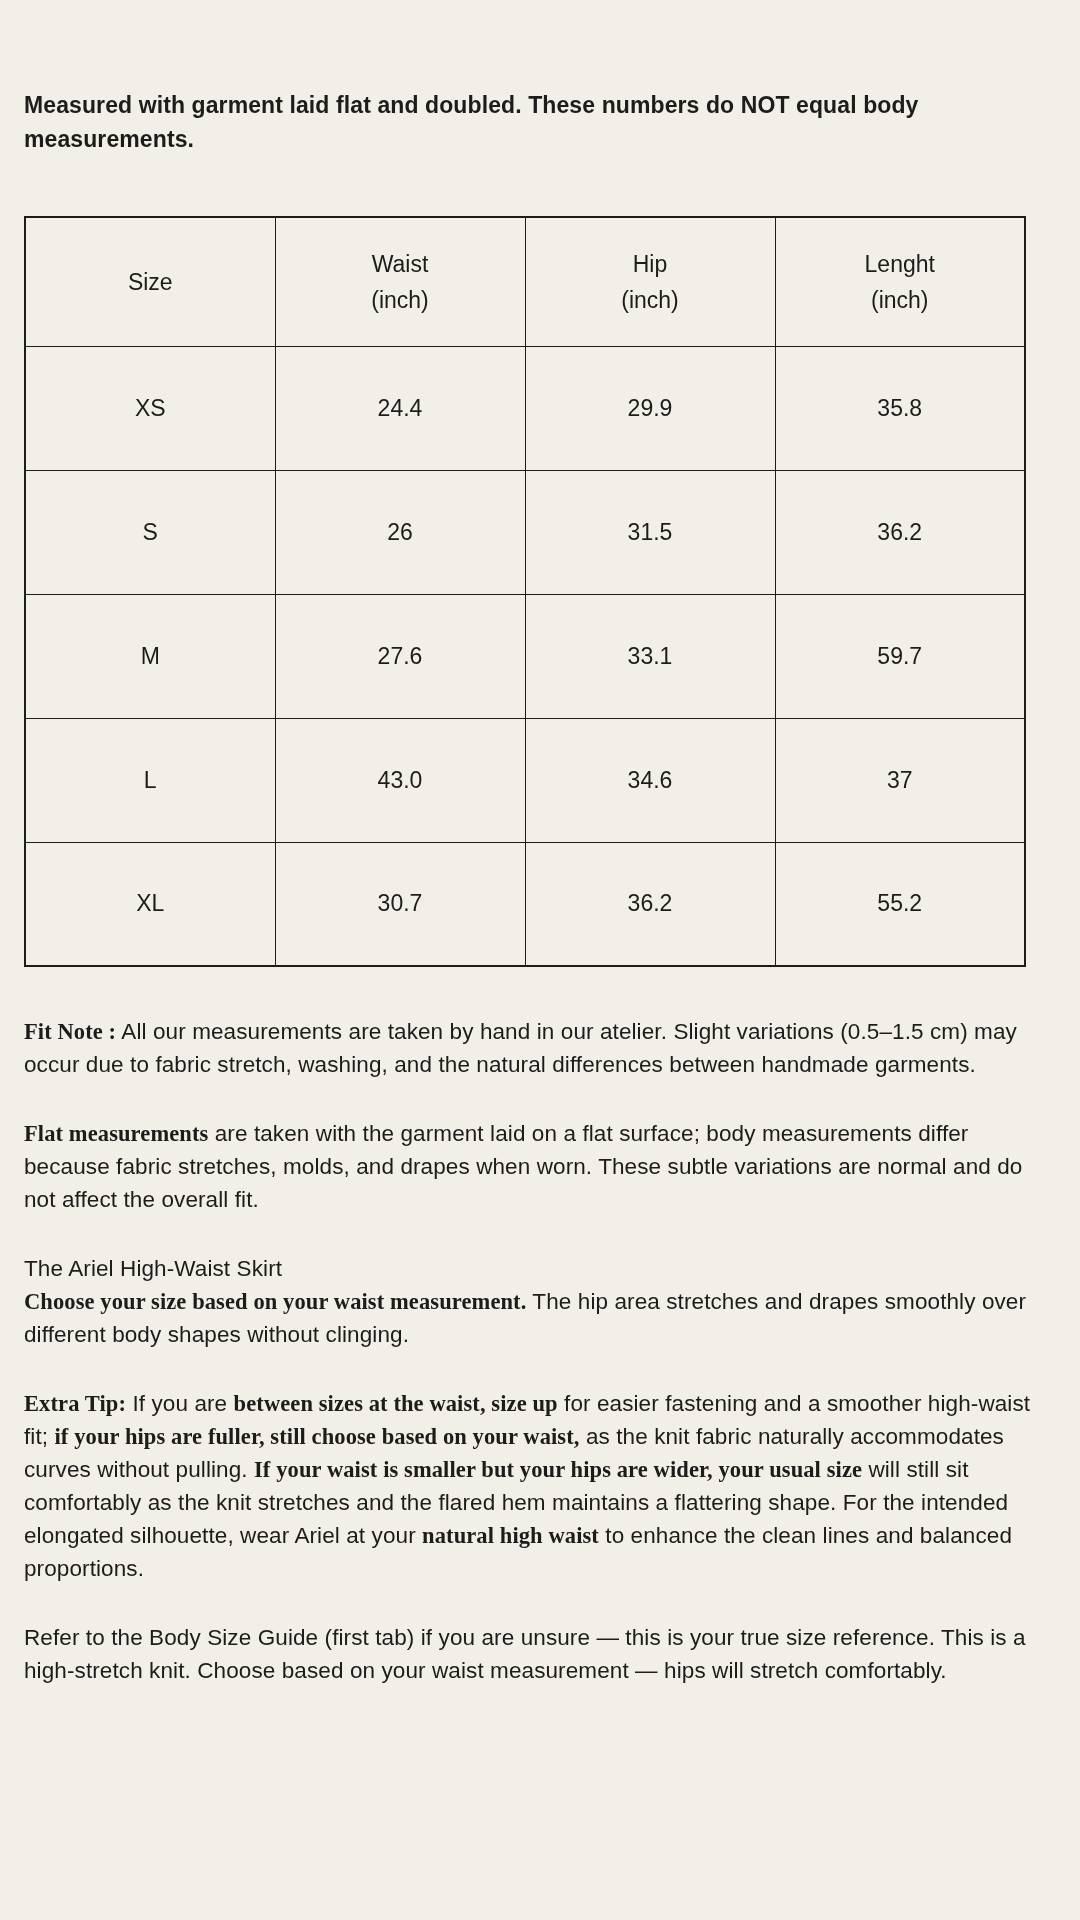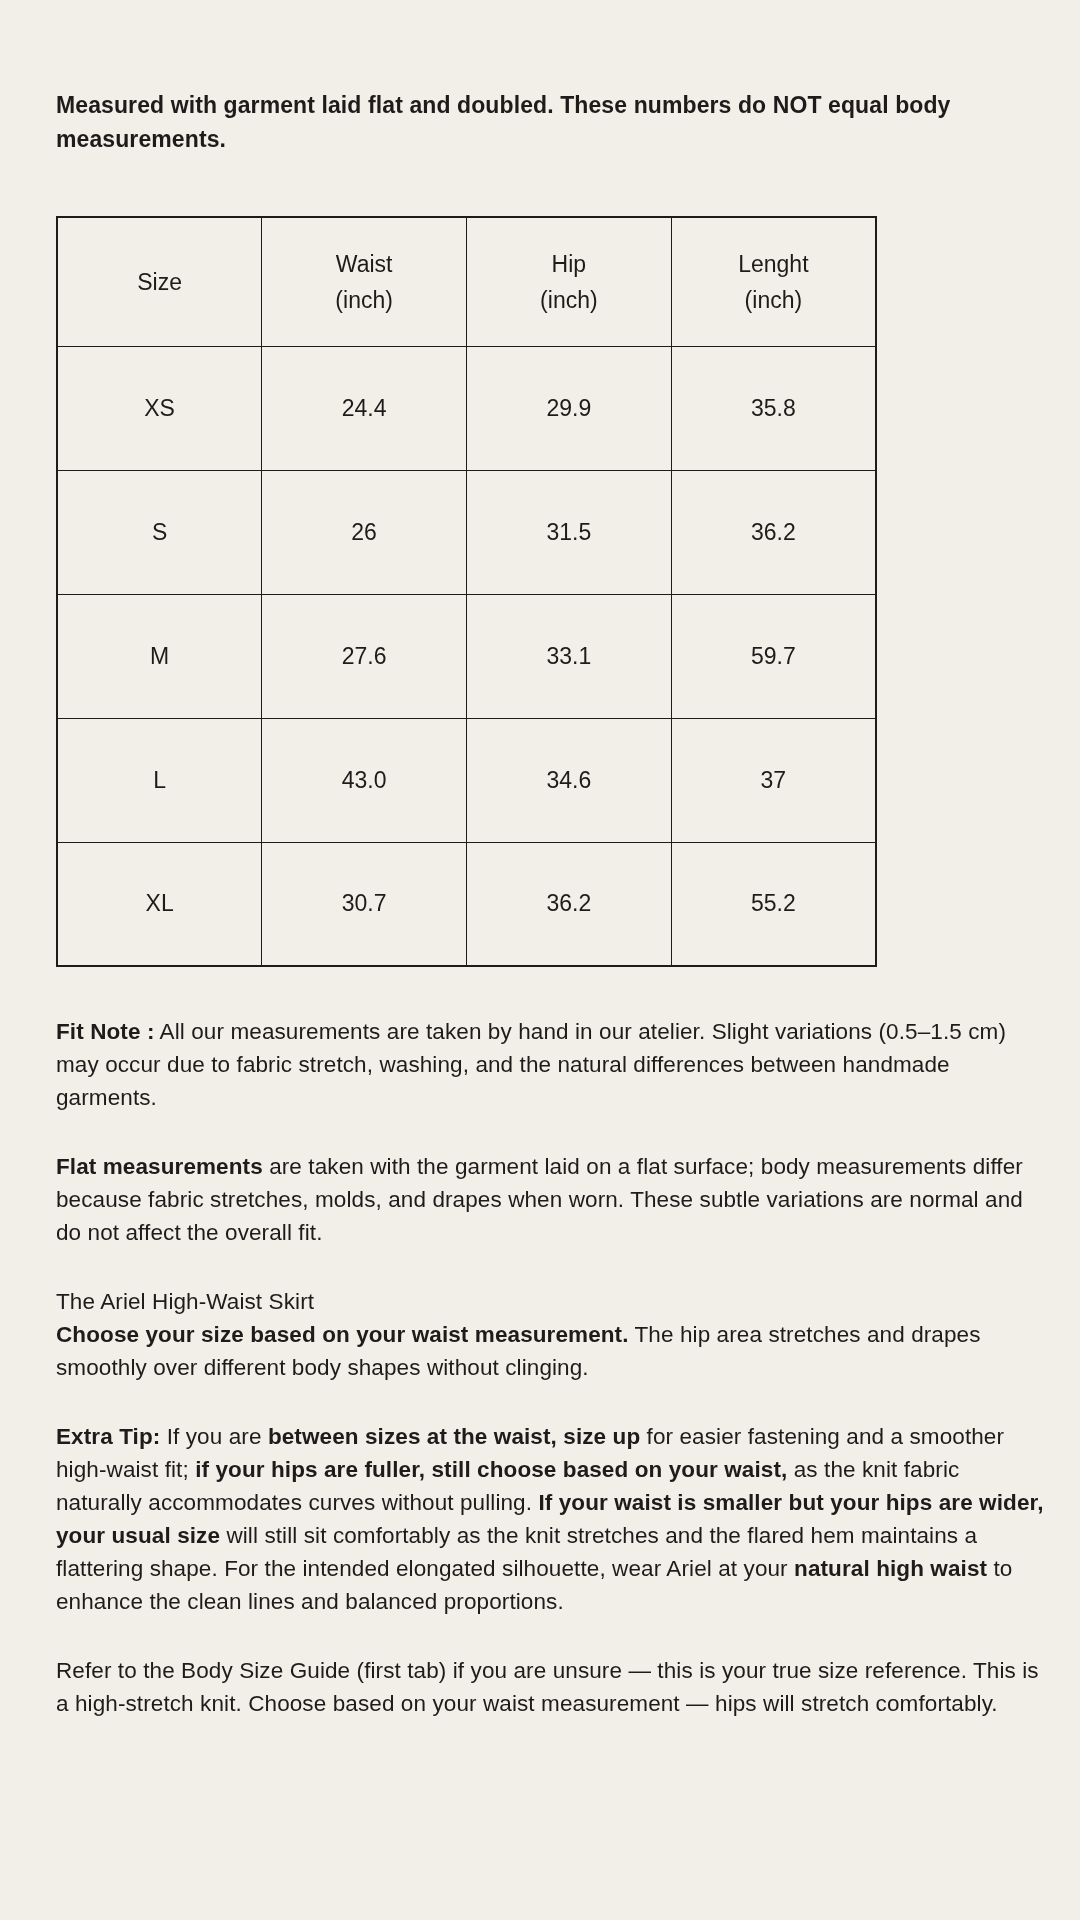--- a/index.html
+++ b/index.html
@@ -9,35 +9,34 @@
   }
   body {
     width: 1080px;
     height: 1920px;
     background: #f2efe8;
     color: #1d1c1a;
     font-family: "Liberation Sans", sans-serif;
     overflow: hidden;
   }
   .page {
-    padding: 88px 30px 0 40px;
-    margin-left: 16px;
+    padding: 88px 30px 0 24px;
   }
   .intro {
     margin: 0;
     font-size: 23px;
     line-height: 34px;
     font-weight: 700;
     max-width: 1010px;
     letter-spacing: 0.1px;
   }
   table.size-table {
     border-collapse: collapse;
     table-layout: fixed;
-    width: 821px;
+    width: 1002px;
     margin-top: 60px;
     border: 2px solid #1d1c1a;
   }
   .size-table th,
   .size-table td {
     border: 1px solid #1d1c1a;
     text-align: center;
     vertical-align: middle;
     font-size: 23px;
     font-weight: 400;
@@ -52,21 +51,21 @@
   .notes {
     margin-top: 48px;
     max-width: 1012px;
   }
   .note {
     margin: 0 0 36px 0;
     font-size: 22.5px;
     line-height: 33px;
     letter-spacing: 0.1px;
   }
-  .note .b { font-weight: 700; }
+  .note .b { font-weight: 700; font-family: Liberation Serif, serif; }
   .note.italic { }
 </style>
 </head>
 <body>
 
 <div class="page">
 
   <p class="intro">Measured with garment laid flat and doubled. These numbers do NOT equal body measurements.</p>
 
   <table class="size-table">

